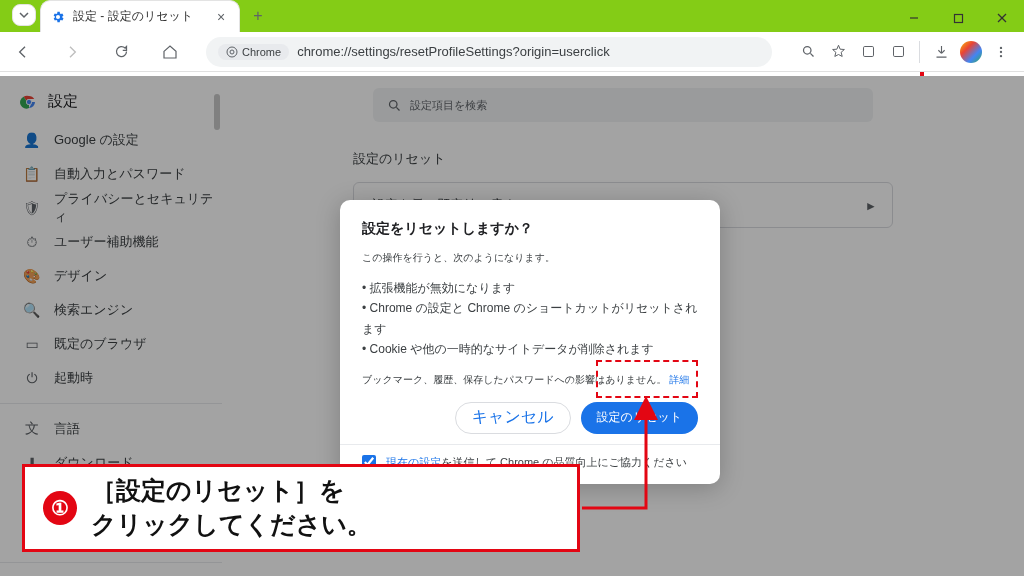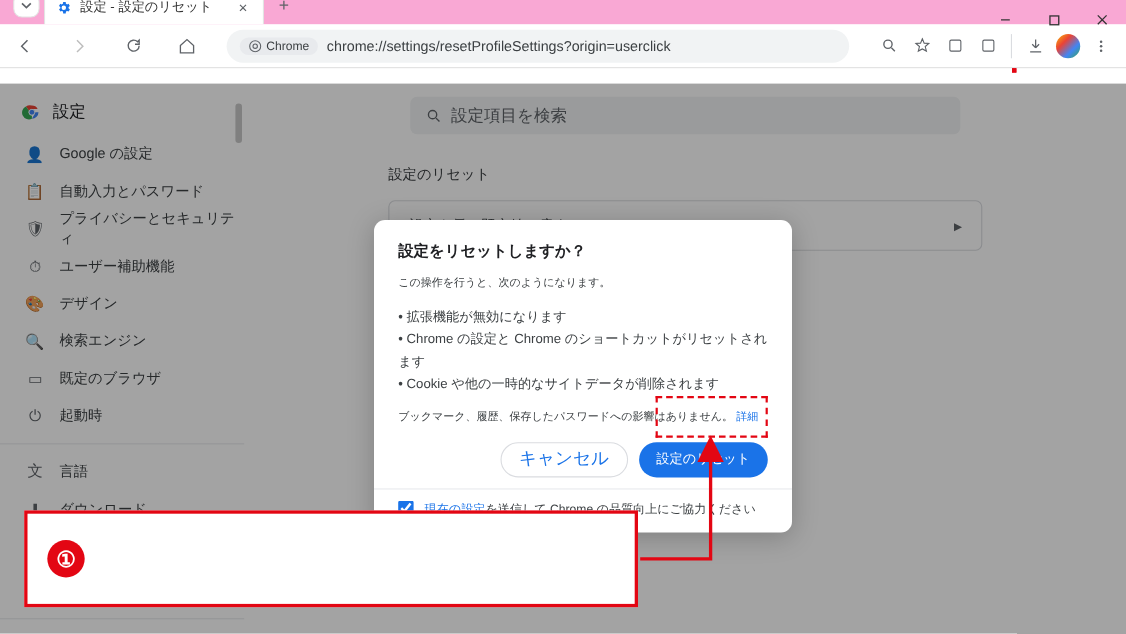--- a/index.html
+++ b/index.html
@@ -3,21 +3,21 @@
 <meta charset="utf-8">
 <style>
   * { margin: 0; padding: 0; box-sizing: border-box; }
   body {
     width: 1024px; height: 576px;
     font-family: "Arial", "Helvetica", "Meiryo", "Yu Gothic", sans-serif;
     background: #fff; overflow: hidden; position: relative;
     font-size:12px; color:#202124;
   }
   
-  .titlebar { height:22px; background:#f9a8d4; display:flex; align-items:flex-end; position:relative; }
+  .titlebar { height:32px; background:#84cc16; display:flex; align-items:flex-end; position:relative; }
   .tab-strip { display:flex; align-items:flex-end; gap:0; padding-left:8px; height:36px;}
   .dropdown-chip {
     width:24px;height:22px;border-radius:8px;background:#fff;margin:8px 4px 6px 4px;
     display:flex;align-items:center;justify-content:center;color:#5f6368;font-size:10px;
     border:1px solid #e3e3e3;
   }
   .tab {
     height:32px; width:200px; background:#fff; border-radius:10px 10px 0 0;
     display:flex; align-items:center; padding:0 10px; gap:8px; font-size:12px; color:#333;
     border:1px solid #e3e3e3; border-bottom:none;
@@ -40,21 +40,21 @@
   .sidebar { width:222px; padding:12px 0 0 0;}
   .sidebar-header { display:flex;align-items:center;gap:10px;padding:4px 20px 12px 20px;}
   .sidebar-header .logo { width:18px;height:18px;}
   .sidebar-header .title { font-size:15px;color:#202124;}
   .sidebar-item { height:34px;display:flex;align-items:center;gap:14px;padding:0 0 0 24px;color:#3c4043;font-size:13px; border-radius:0 18px 18px 0;}
   .sidebar-item .icon{width:16px;height:16px;display:flex;align-items:center;justify-content:center;color:#5f6368;font-size:14px;}
   .sidebar-divider { height:1px;background:#e8eaed;margin:8px 0;}
   .scroll-track { position:absolute; left:214px; top:12px; bottom:12px; width:6px;}
   .scroll-thumb { position:absolute; left:0; width:6px; height:36px; background:#c8c8c8; border-radius:3px; top:6px;}
   .main { flex:1; display:flex; flex-direction:column; align-items:center; padding:12px 30px 0 30px;}
-  .searchbar { width:500px;height:34px;background:#f1f3f4;border-radius:6px;display:flex;align-items:center;gap:8px;padding:0 14px;color:#5f6368;font-size:15px;}
+  .searchbar { width:500px;height:34px;background:#f1f3f4;border-radius:6px;display:flex;align-items:center;gap:8px;padding:0 14px;color:#5f6368;font-size:11px;}
   .section-title { width:540px; text-align:left; margin-top:28px; font-size:13px; color:#3c4043;}
   .reset-row { width:540px;height:46px;border:1px solid #dadce0;border-radius:6px;margin-top:14px;display:flex;align-items:center;justify-content:space-between;padding:0 18px;color:#3c4043;font-size:13px;}
   .chev { color:#5f6368;font-weight:bold;}
   
   .modal-overlay { position:absolute; left:0; right:0; top:76px; bottom:0; background:rgba(0,0,0,0.36); }
   .dialog {
     position:absolute; width:380px; background:#fff; border-radius:10px;
     left:340px; top:200px; padding:20px 22px 14px 22px; box-shadow:0 4px 24px rgba(0,0,0,.22);
     font-size:12px; color:#3c4043;
   }
@@ -322,13 +322,15 @@
   <defs>
     <marker id="ah" markerWidth="10" markerHeight="10" refX="6" refY="4" orient="auto">
       <path d="M0,0 L8,4 L0,8 Z" fill="#e30613"></path>
     </marker>
   </defs>
   <path d="M 582 508 L 646 508 L 646 402" fill="none" stroke="#e30613" stroke-width="3" marker-end="url(#ah)"></path>
 </svg>
 
 <div class="annotation-box">
   <div class="ann-num">①</div>
+  <div class="ann-text" style="white-space:pre-line;">［設定のリセット］を
+クリックしてください。</div>
 </div>
 
 </body></html>

